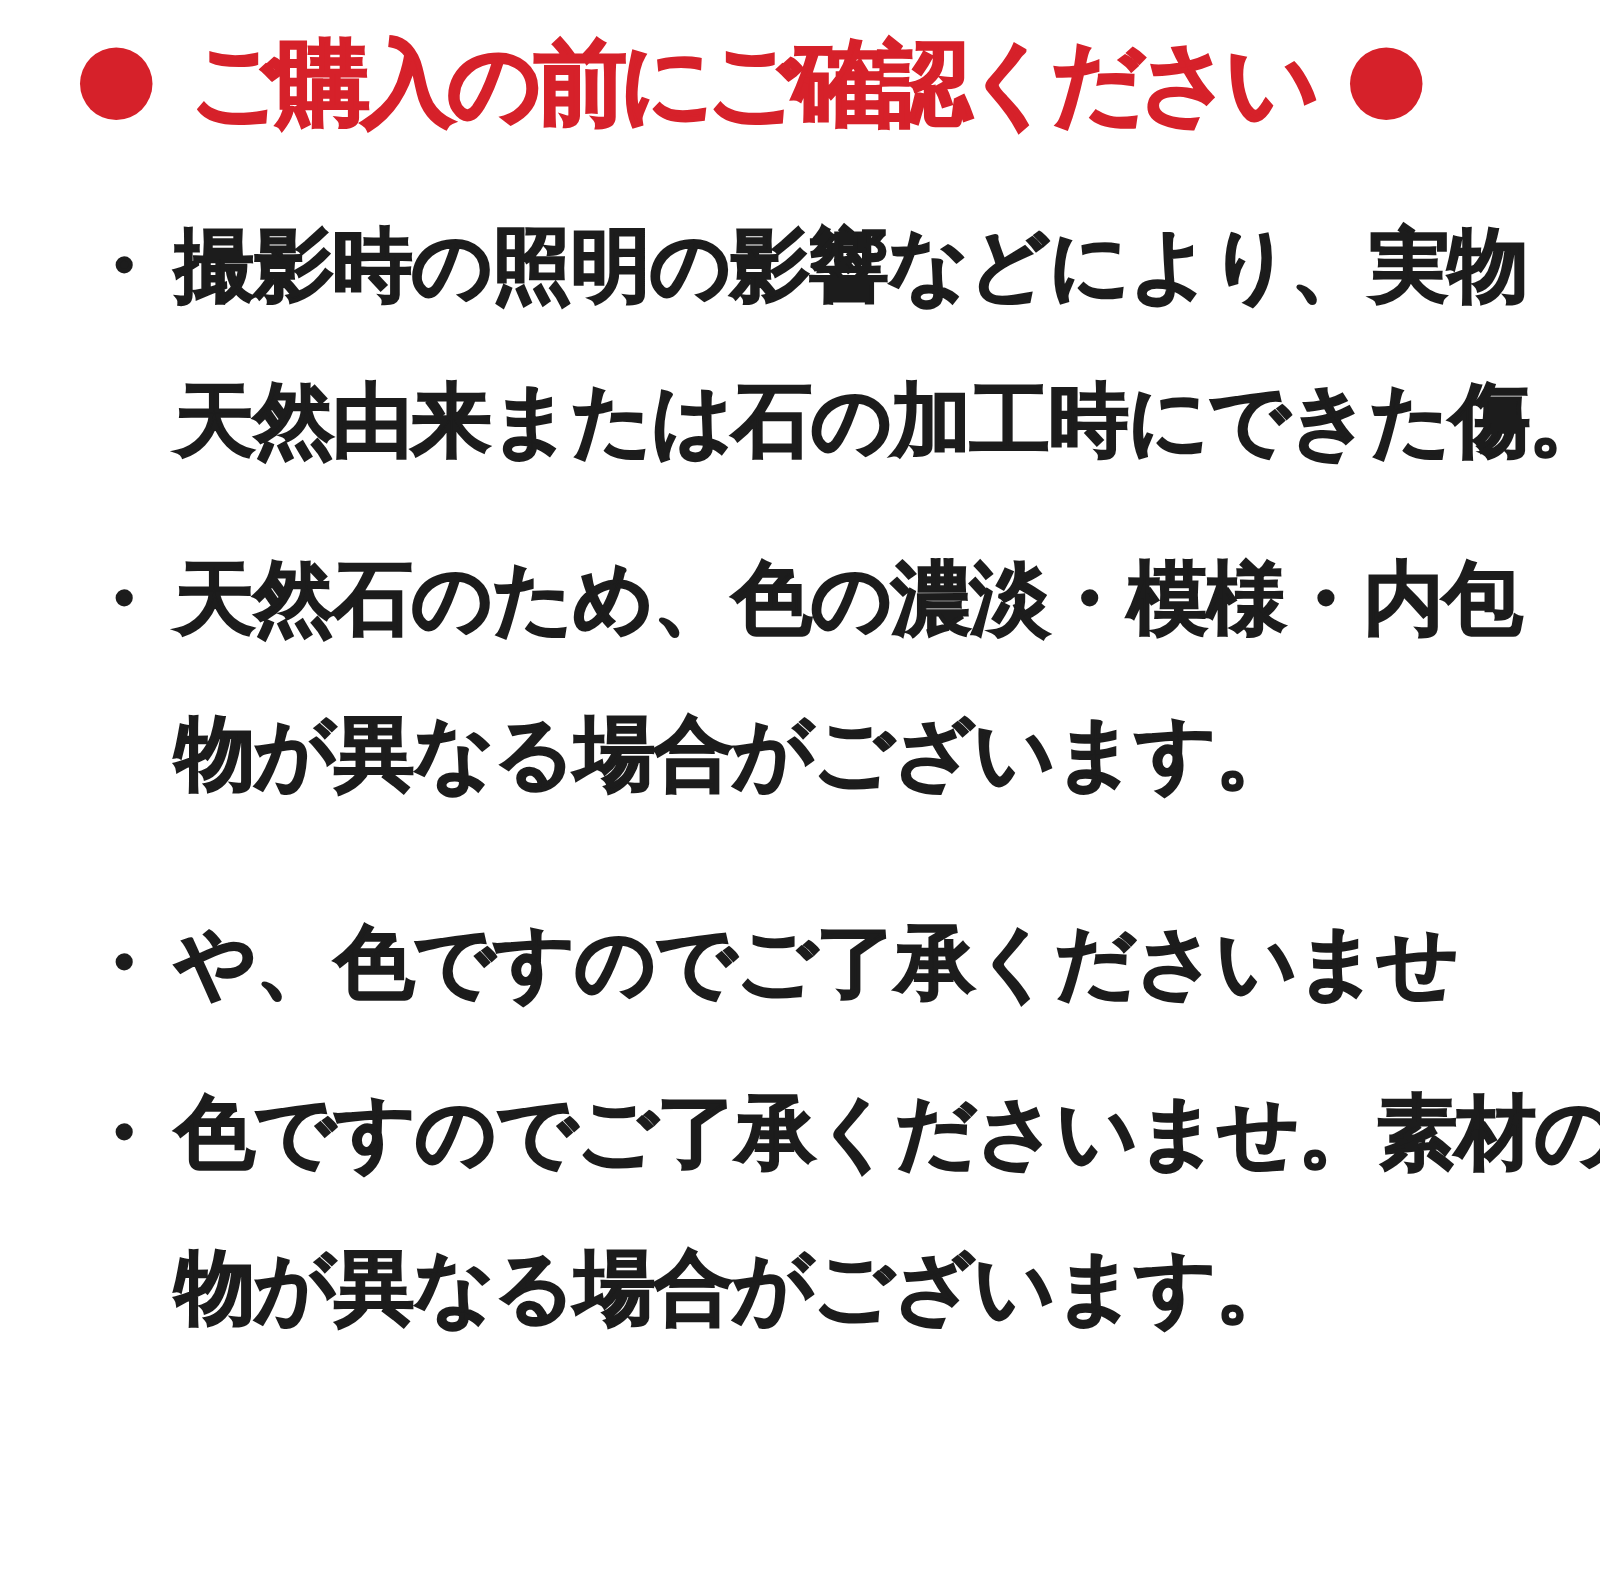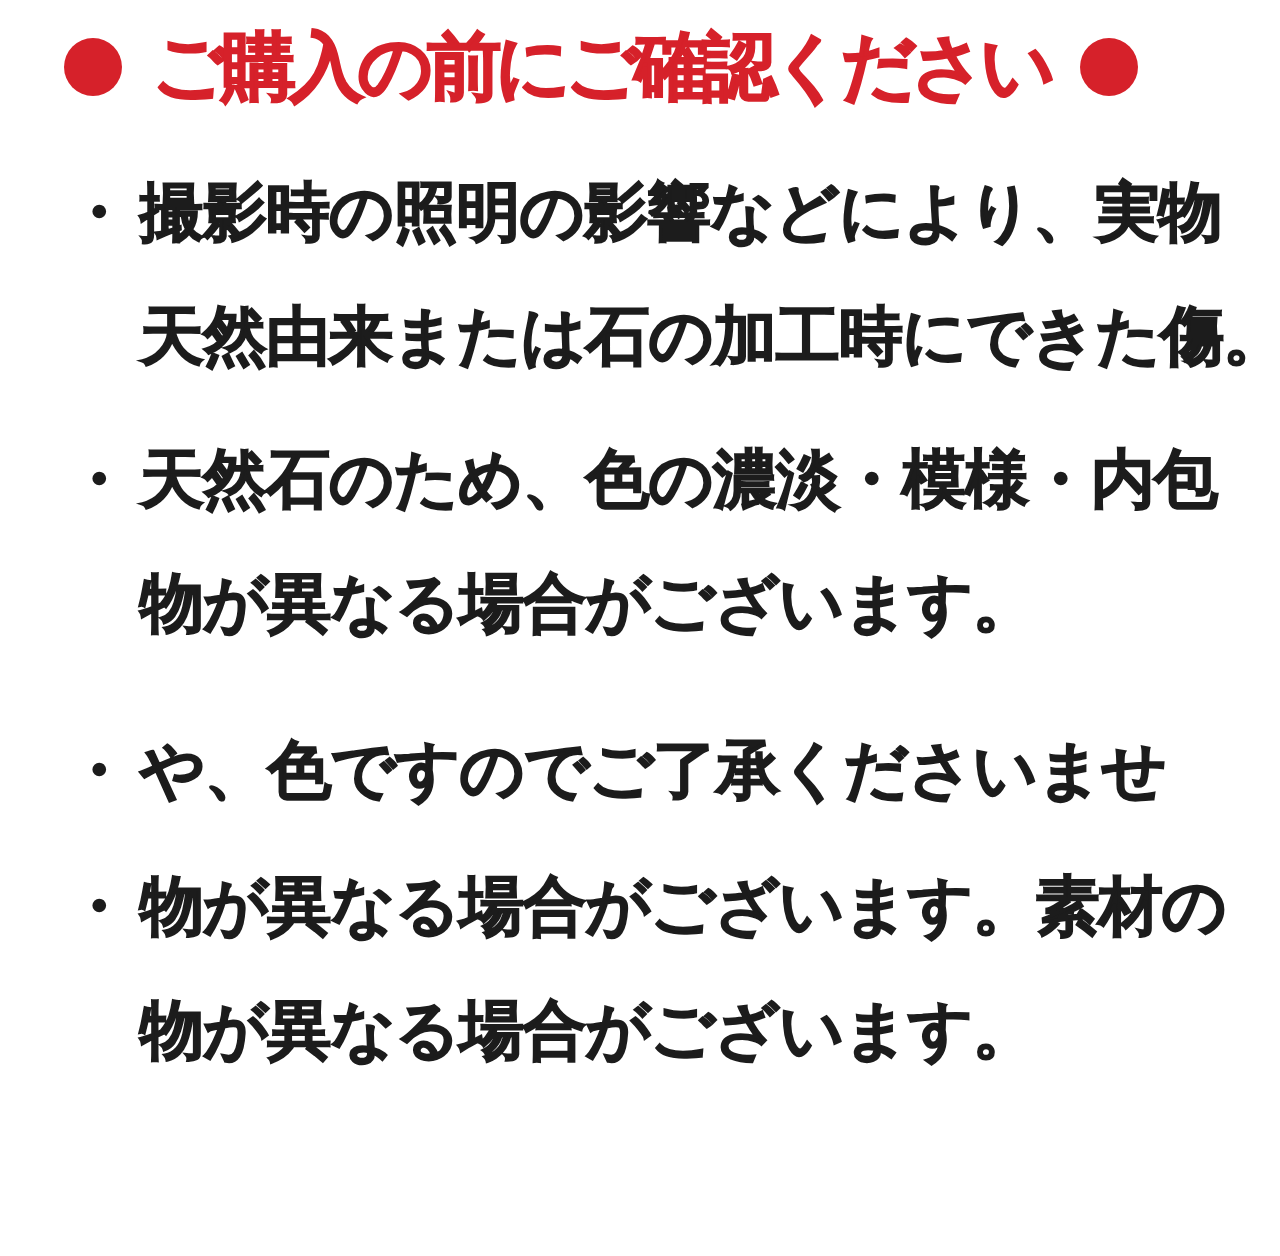--- a/index.html
+++ b/index.html
@@ -98,17 +98,17 @@
     <span class="line">物が異なる場合がございます。</span>
   </div>
 
   <div class="notice n3">
     <span class="bullet">・</span>
     <span class="line">や、色ですのでご了承くださいませ</span>
   </div>
 
   <div class="notice n4">
     <span class="bullet">・</span>
-    <span class="line">物が異なる場合がございます。素材の</span>
+    <span class="line">色ですのでご了承くださいませ。素材の</span>
     <span class="line">物が異なる場合がございます。</span>
   </div>
 
 </div>
 
 </body></html>

